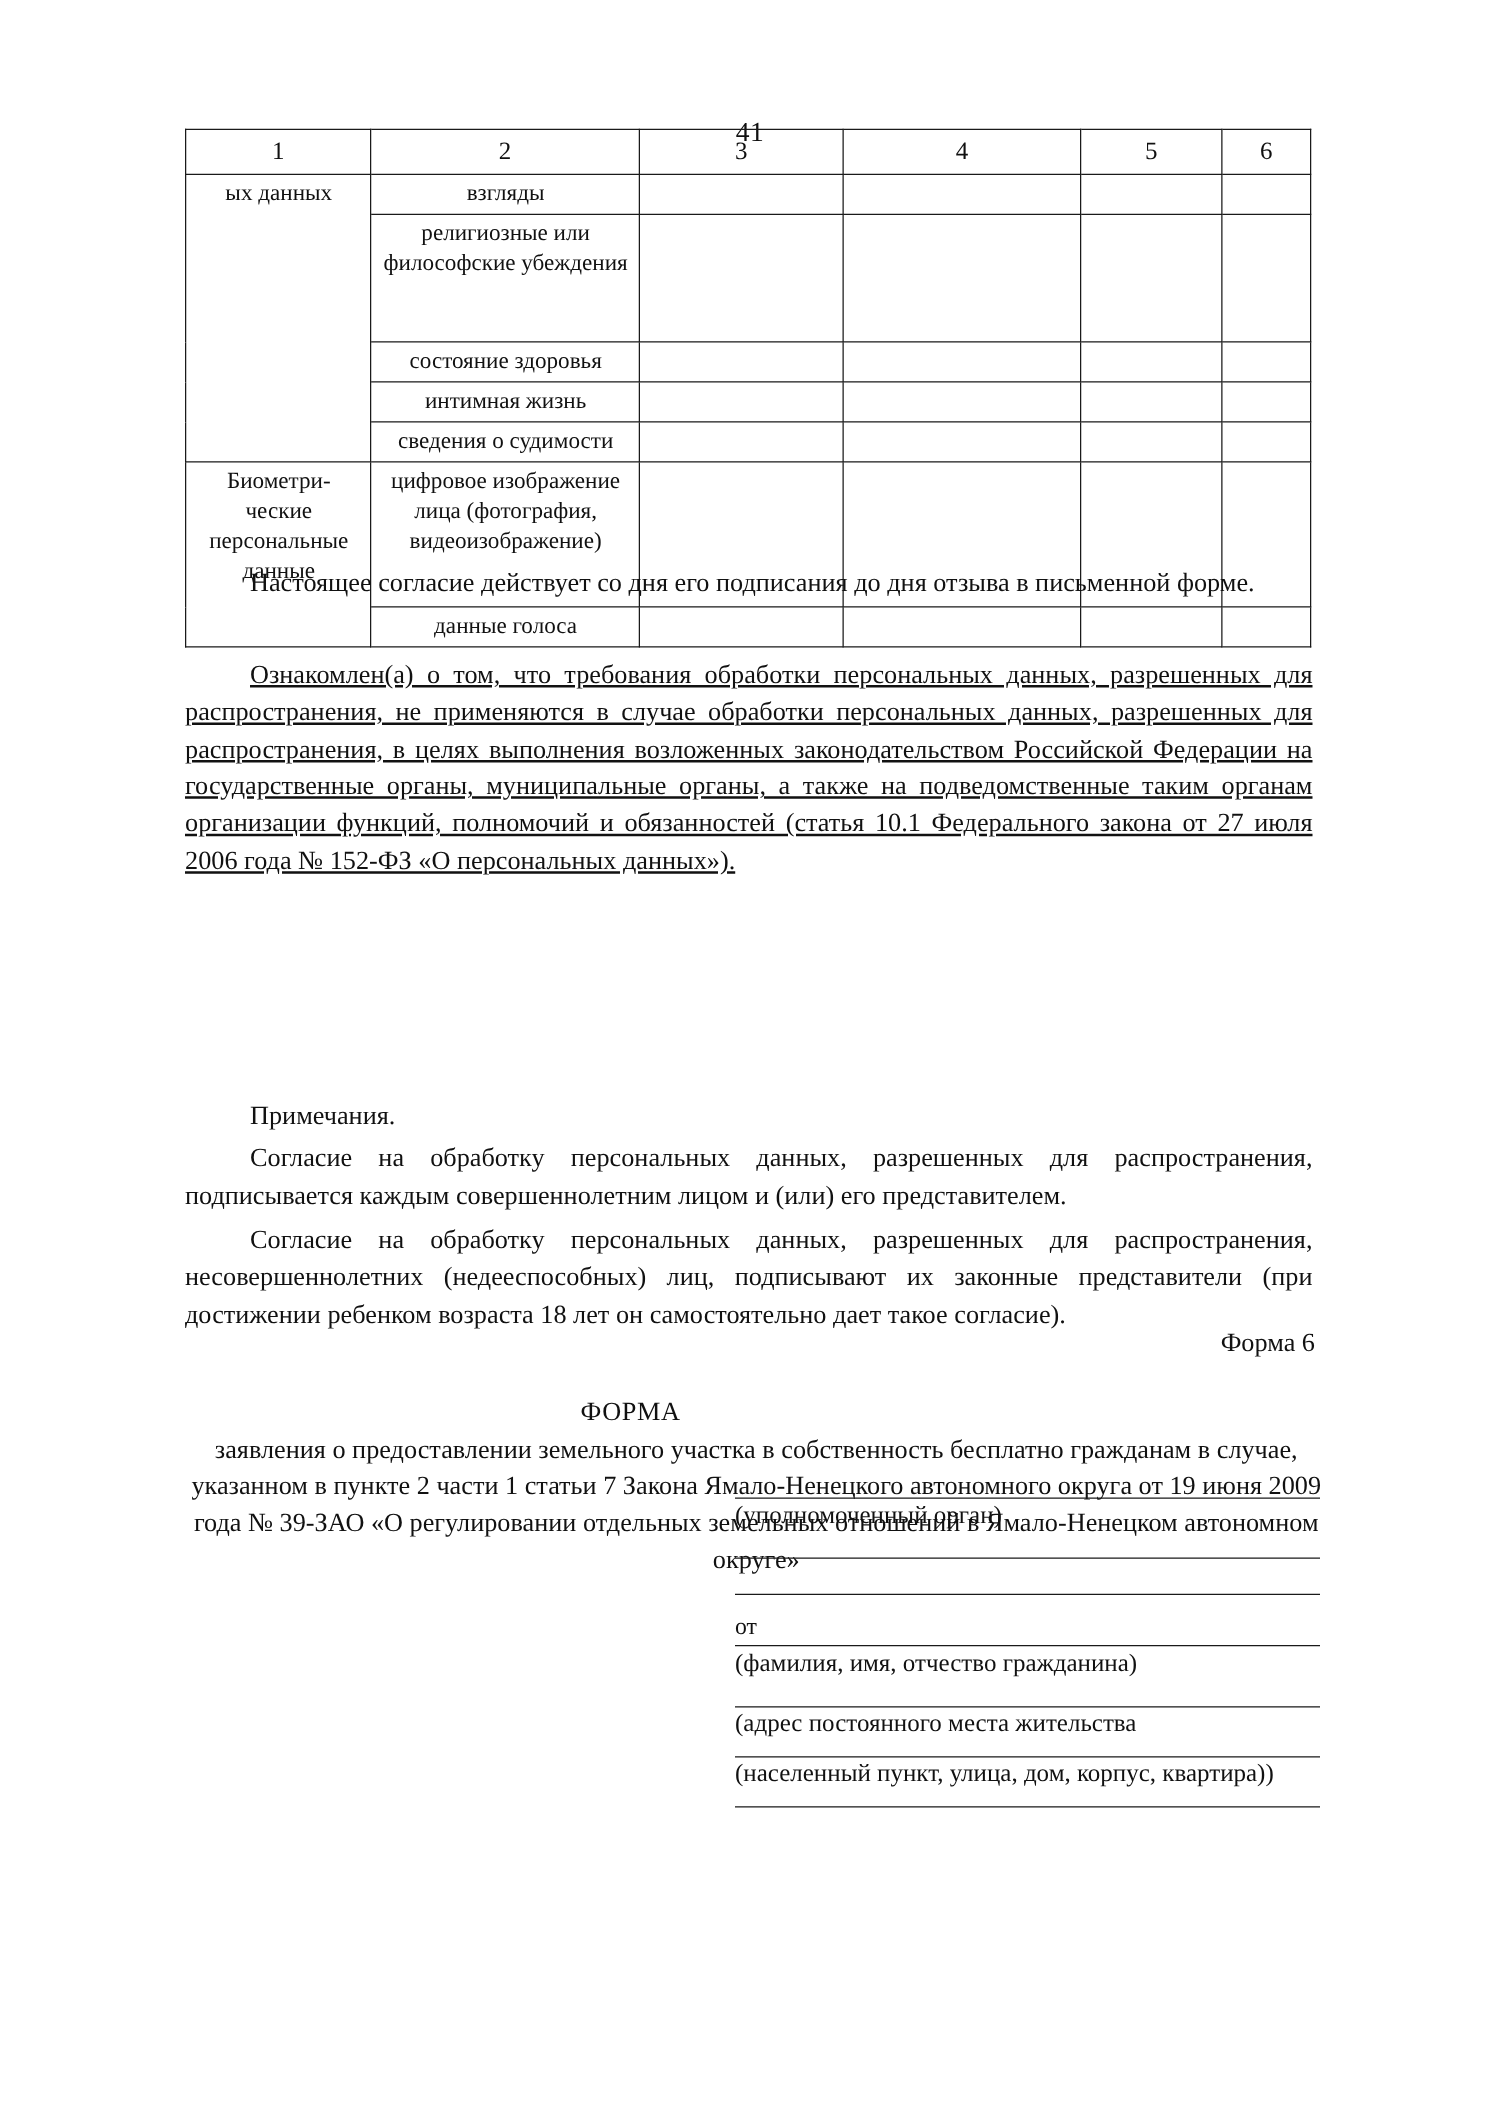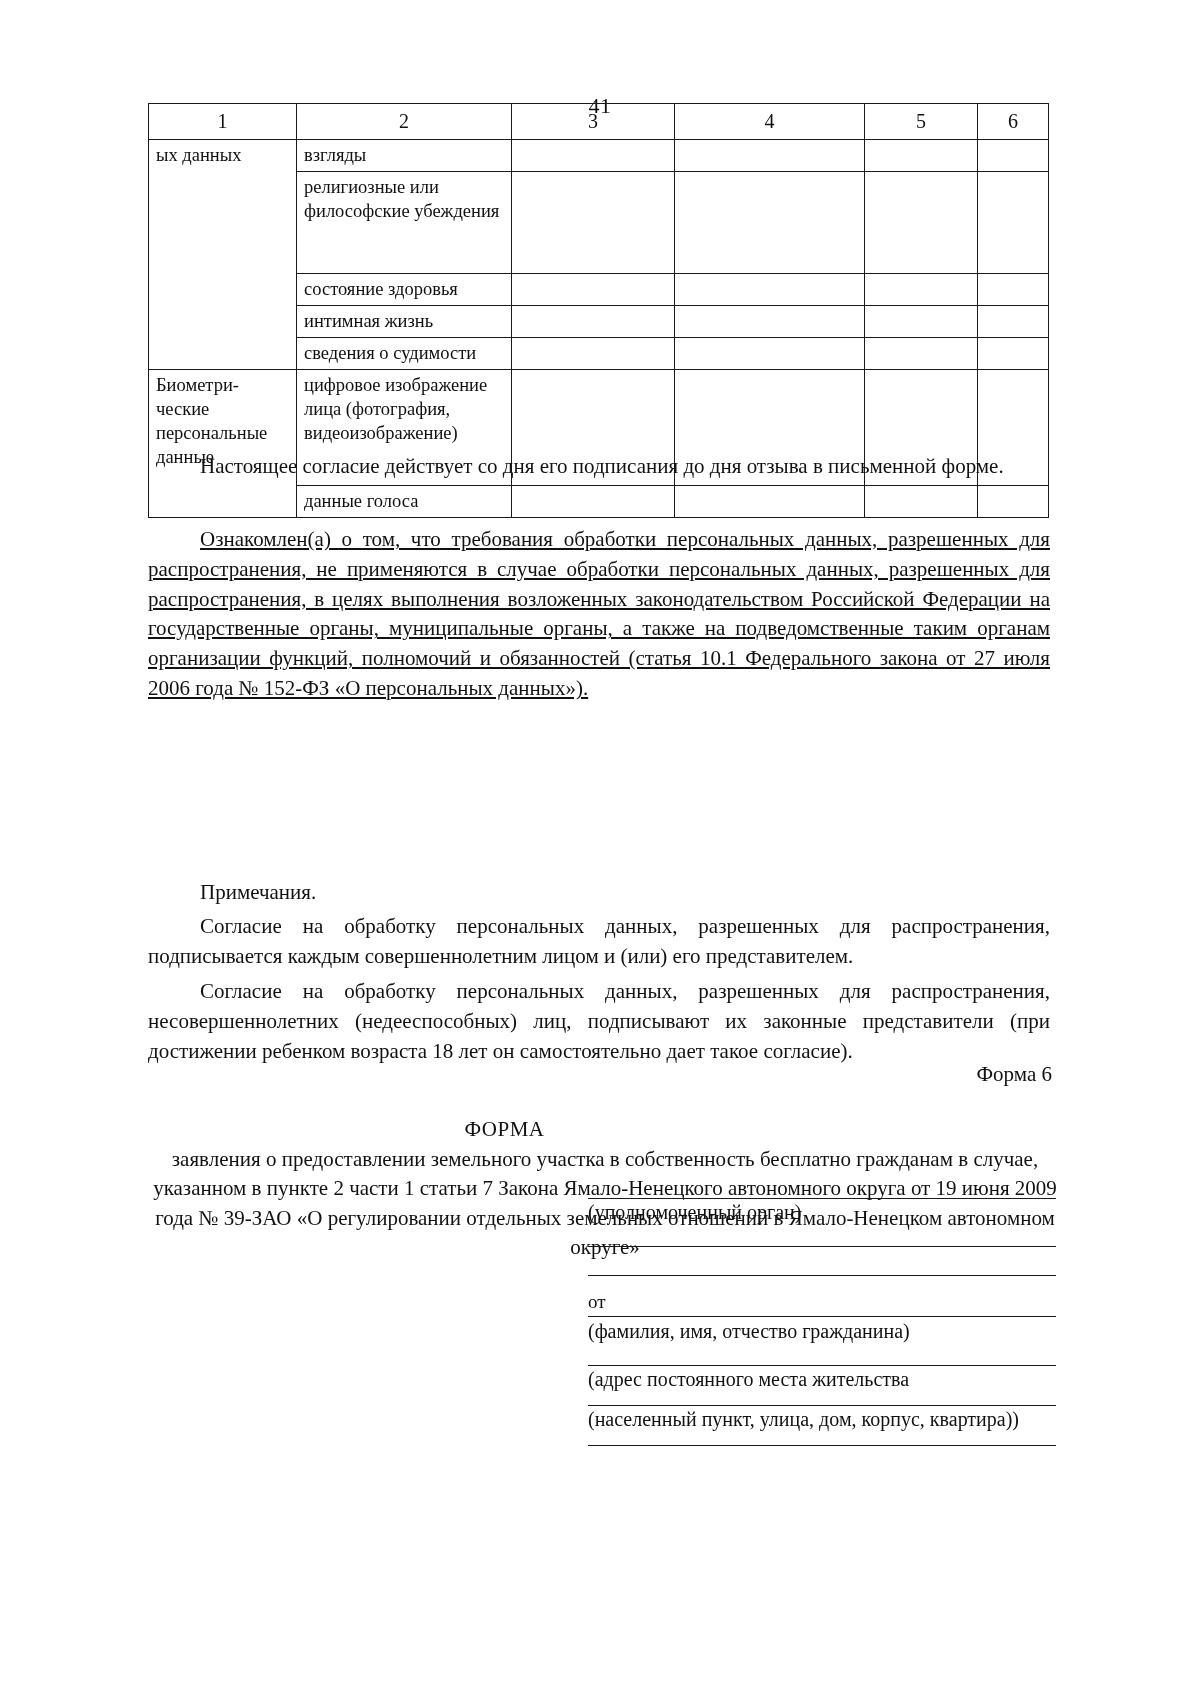--- a/index.html
+++ b/index.html
@@ -45,21 +45,21 @@
     border-collapse: collapse;
     table-layout: fixed;
     font-size: 18.5px;
     line-height: 1.30;
   }
   .consent-table td, .consent-table th {
     border: 1.15px solid #1a1a1a;
     padding: 3px 6px 4px 7px;
     vertical-align: top;
     font-weight: normal;
-    text-align: left;
+    text-align: center;
   }
   .consent-table th {
     text-align: center;
     padding: 4px 2px 5px 2px;
     font-size: 20px;
   }
   .col-1 { width: 148px; }
   .col-2 { width: 215px; }
   .col-3 { width: 163px; }
   .col-4 { width: 190px; }

